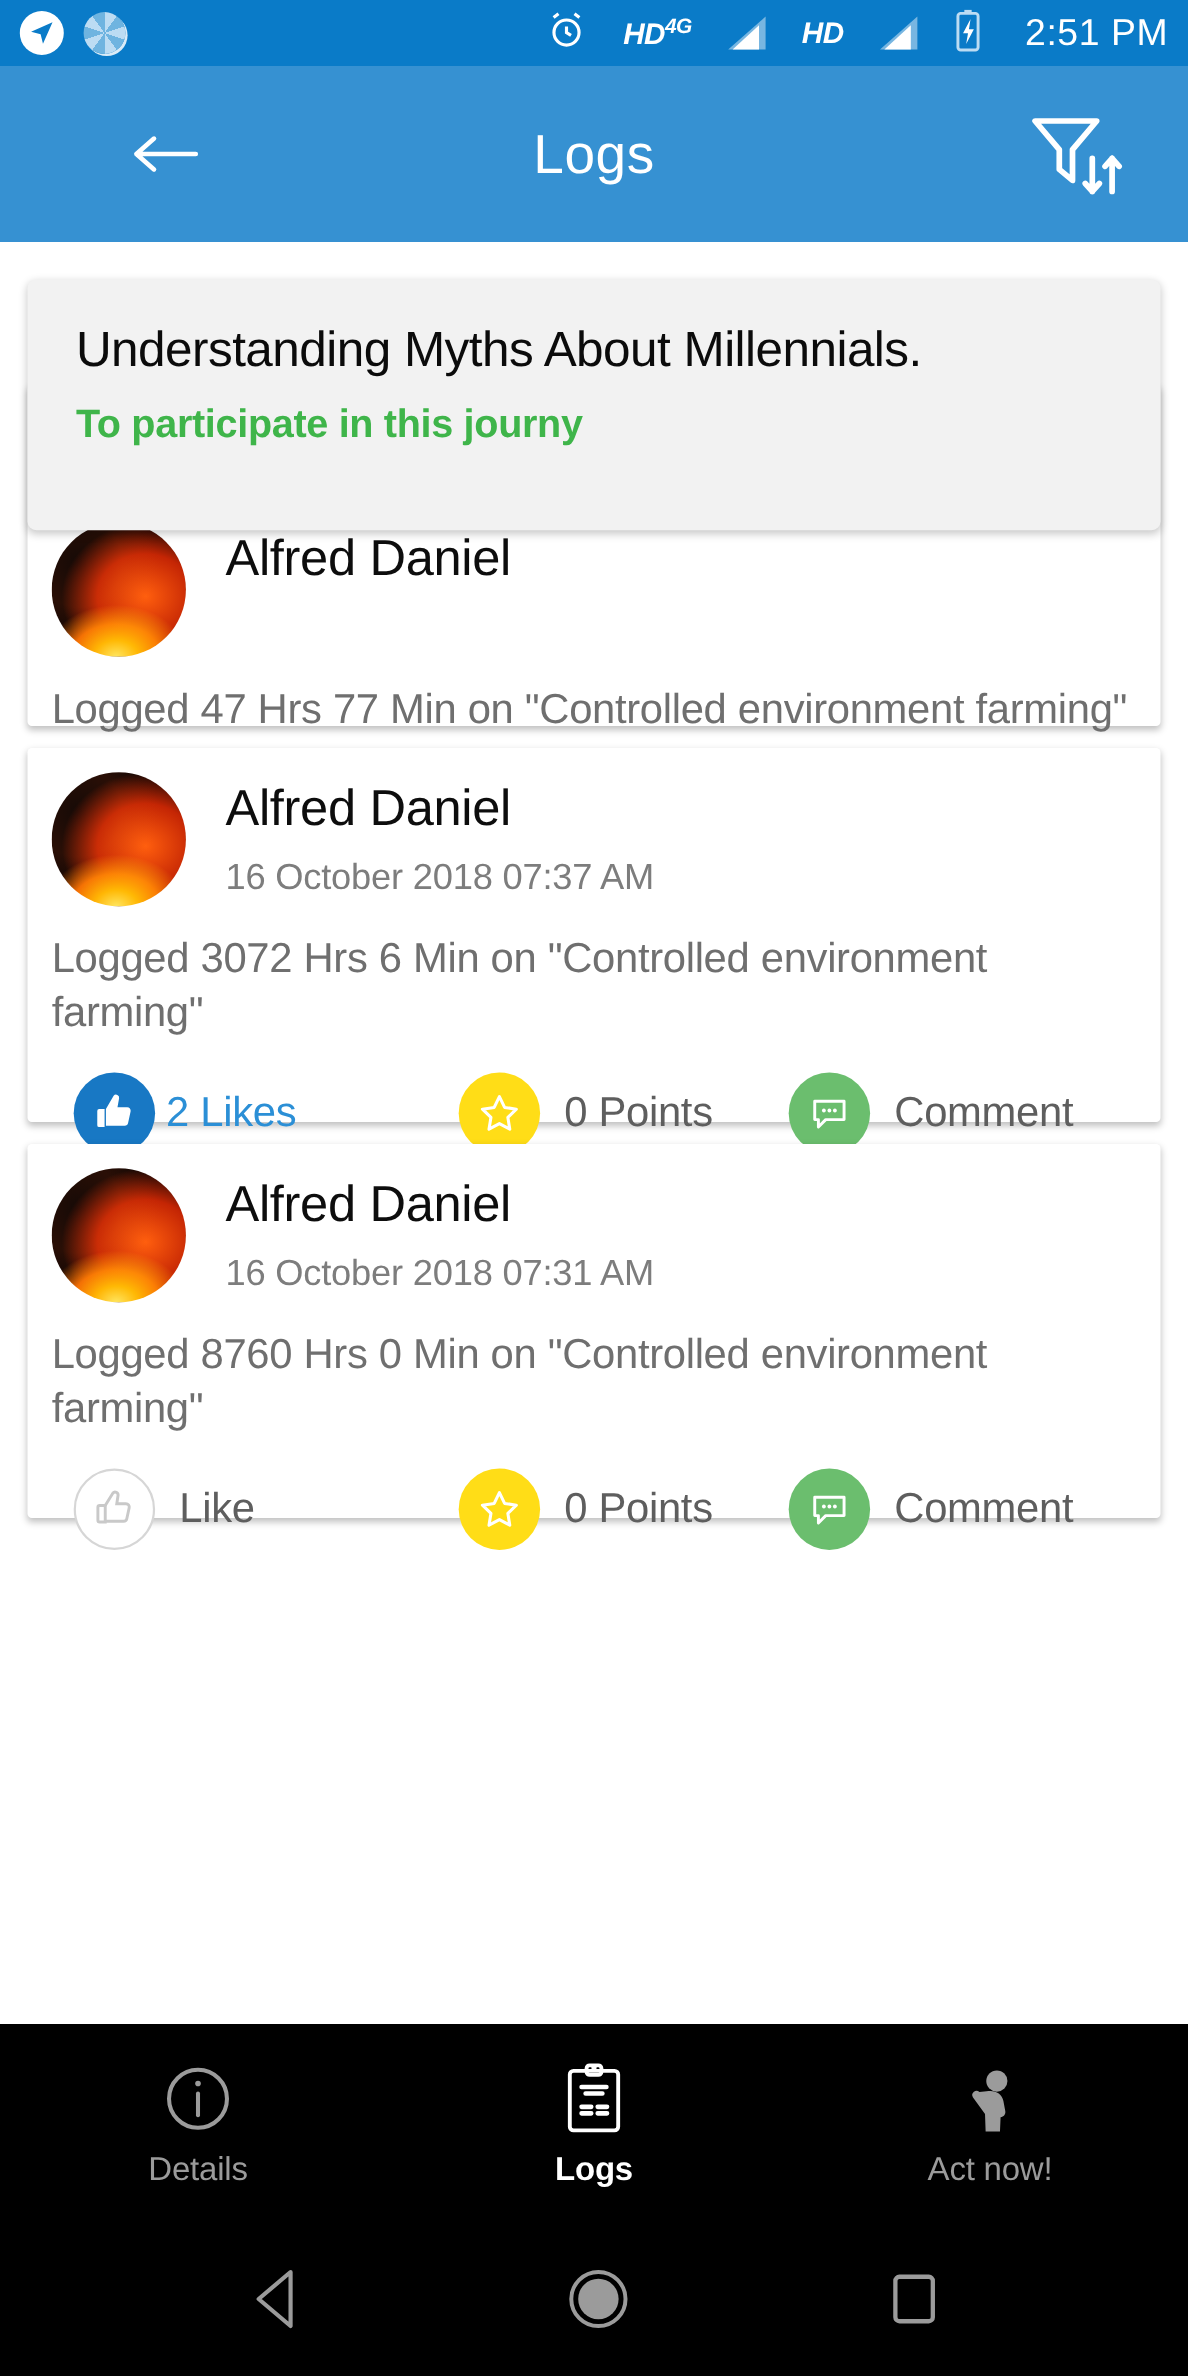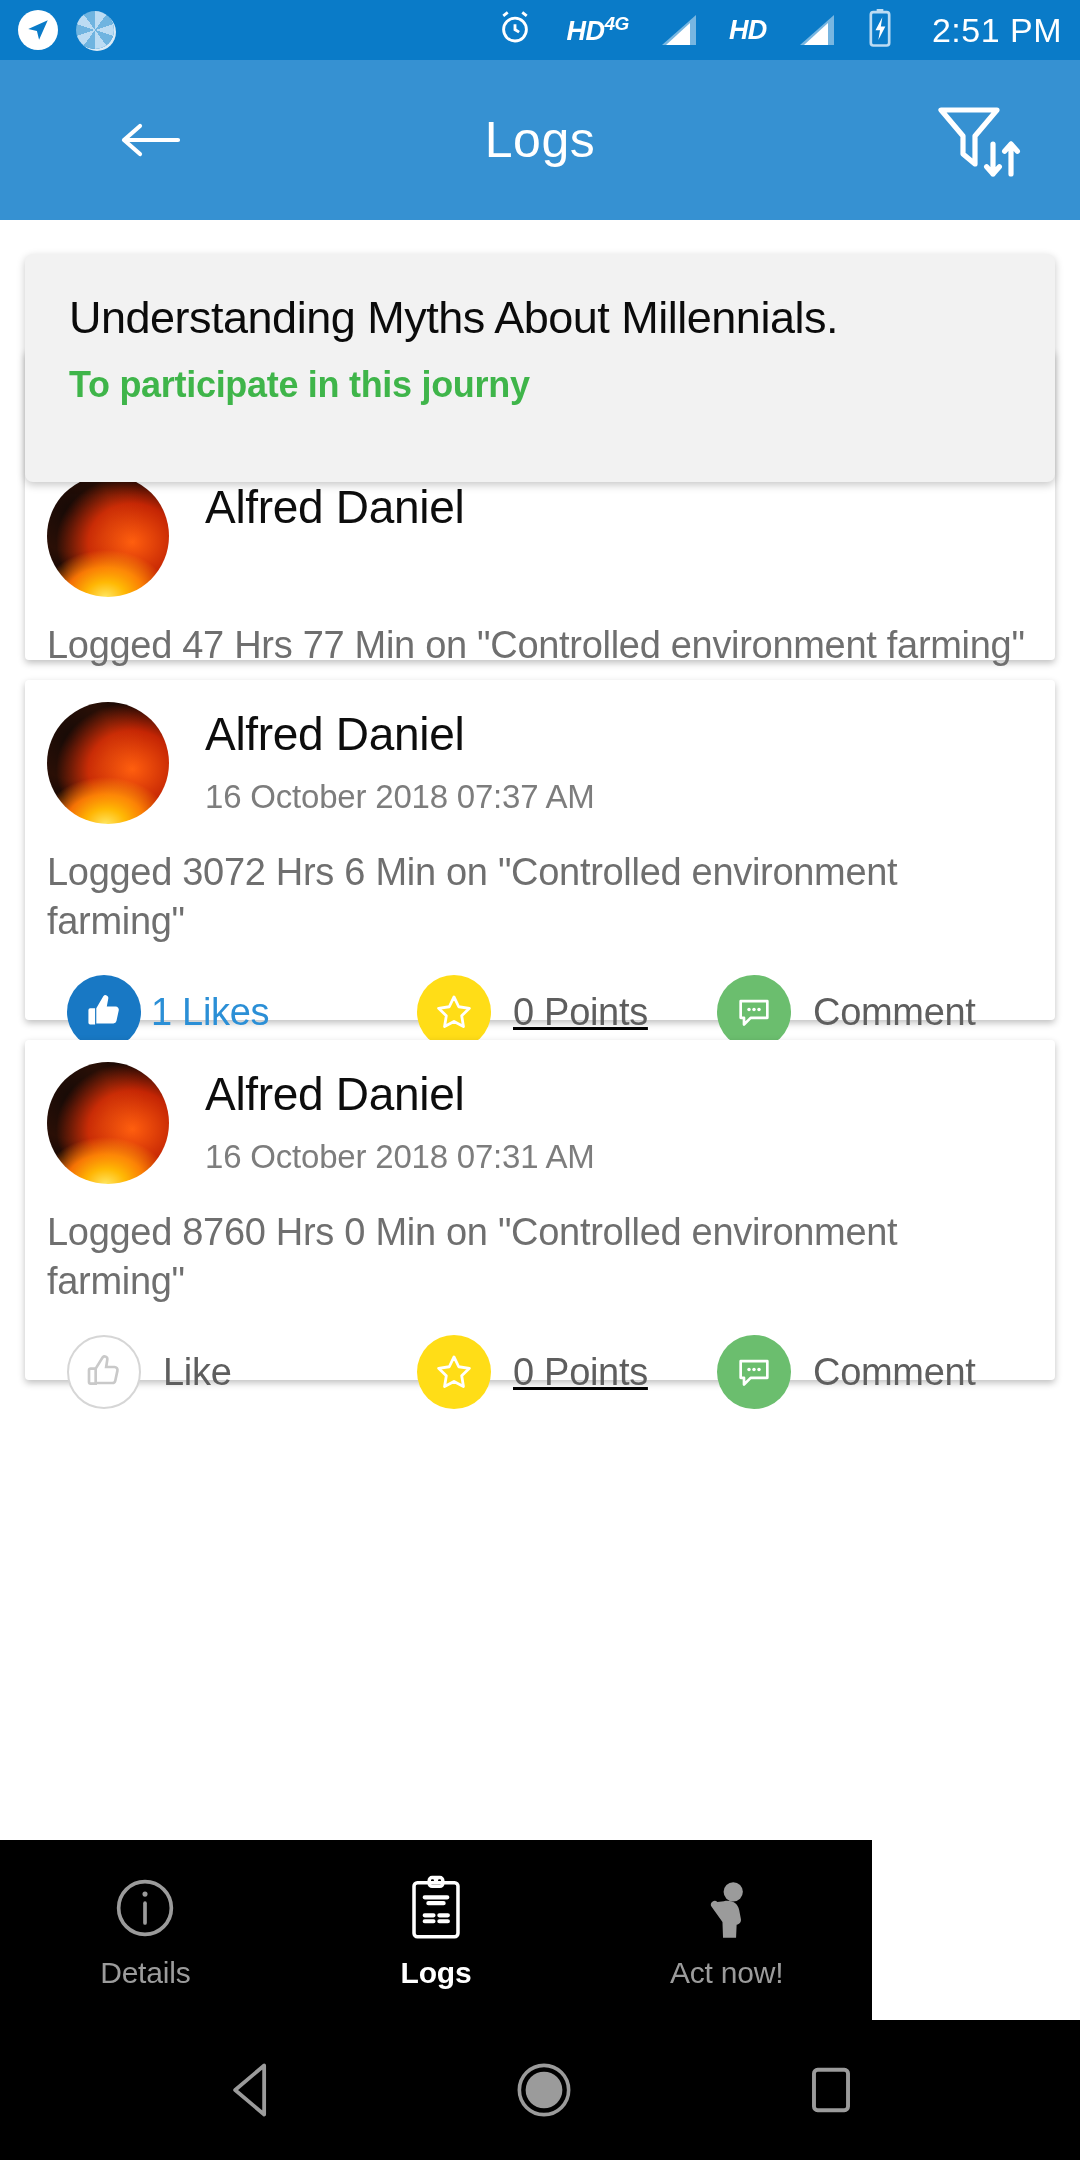--- a/index.html
+++ b/index.html
@@ -79,33 +79,33 @@
     background-blend-mode:screen, screen, normal, normal;
   }
   .head-txt{ margin-left:36px; padding-top:8px; }
   .user-name{ font-size:46px; color:#0d0d0d; font-weight:400; letter-spacing:-.3px; line-height:1.05; }
   .log-date{ font-size:33px; color:#7d7d7d; font-weight:400; margin-top:20px; letter-spacing:-.2px; }
   .log-text{ font-size:38px; color:#6f6f6f; line-height:1.28; padding:24px 30px 0 22px; letter-spacing:-.3px; }
 
   .actions{ display:flex; align-items:center; padding:30px 0 30px 42px; }
   .action{ display:flex; align-items:center; cursor:pointer; }
   .a-like{ width:350px; }
-  .a-points{ width:300px;text-decoration:underline; }
+  .a-points{ width:300px; }
   .ic{ width:74px; height:74px; border-radius:50%; flex:0 0 74px;
        display:flex; align-items:center; justify-content:center; }
   .ic-like-off{ border:2px solid #d6d6d6; background:#fff; }
   .ic-like-on{ background:#1878C4; border:none; }
   .ic-star{ background:#FFDD17; }
   .ic-comment{ background:#6BBE6E; }
   .a-label{ font-size:38px; color:#5e5e5e; margin-left:22px; letter-spacing:-.3px; white-space:nowrap; }
   .a-label.liked{ color:#2B8FD6; margin-left:10px; }
 
   
   .bottomnav{
-    position:absolute; top:1840px; left:0; width:872px; height:180px;
+    position:absolute; top:1840px; left:0; width:1080px; height:180px;
     background:#000000; display:flex; align-items:center;
   }
   .nav-item{ flex:1; display:flex; flex-direction:column; align-items:center;
     justify-content:center; gap:14px; cursor:pointer; }
   .nav-label{ font-size:30px; color:#9b9b9b; letter-spacing:-.2px; }
   .nav-item.active .nav-label{ color:#ffffff; font-weight:700; }
   .nav-ico{ height:72px; display:flex; align-items:flex-end; justify-content:center; }
 
   
   .sysnav{ position:absolute; top:2020px; left:0; width:1080px; height:140px;
@@ -230,21 +230,21 @@
       </div>
       <div class="log-text">Logged 3072 Hrs 6 Min on "Controlled environment farming"</div>
       <div class="actions">
         <div class="action a-like">
           <span class="ic ic-like-on">
             <svg width="42" height="42" viewBox="0 0 24 24">
               <path d="M6.9 9.8v9.4H4.1a1 1 0 0 1-1-1v-7.4a1 1 0 0 1 1-1z" fill="#fff"></path>
               <path d="M7.6 9.8 11.6 3a1.6 1.6 0 0 1 2.85 1.25L13.6 8.9h5.05a1.8 1.8 0 0 1 1.76 2.2l-1.3 6a1.8 1.8 0 0 1-1.76 1.42H7.6z" fill="#fff"></path>
             </svg>
           </span>
-          <span class="a-label liked">1 Likes</span>
+          <span class="a-label liked">2 Likes</span>
         </div>
         <div class="action a-points">
           <span class="ic ic-star">
             <svg width="42" height="42" viewBox="0 0 24 24" fill="none" stroke="#fff" stroke-width="1.6" stroke-linejoin="round">
               <path d="M12 3.4 14.7 9l6.1.9-4.4 4.3 1 6.1L12 17.4l-5.4 2.9 1-6.1L3.2 9.9 9.3 9z"></path>
             </svg>
           </span>
           <span class="a-label">0 Points</span>
         </div>
         <div class="action">

